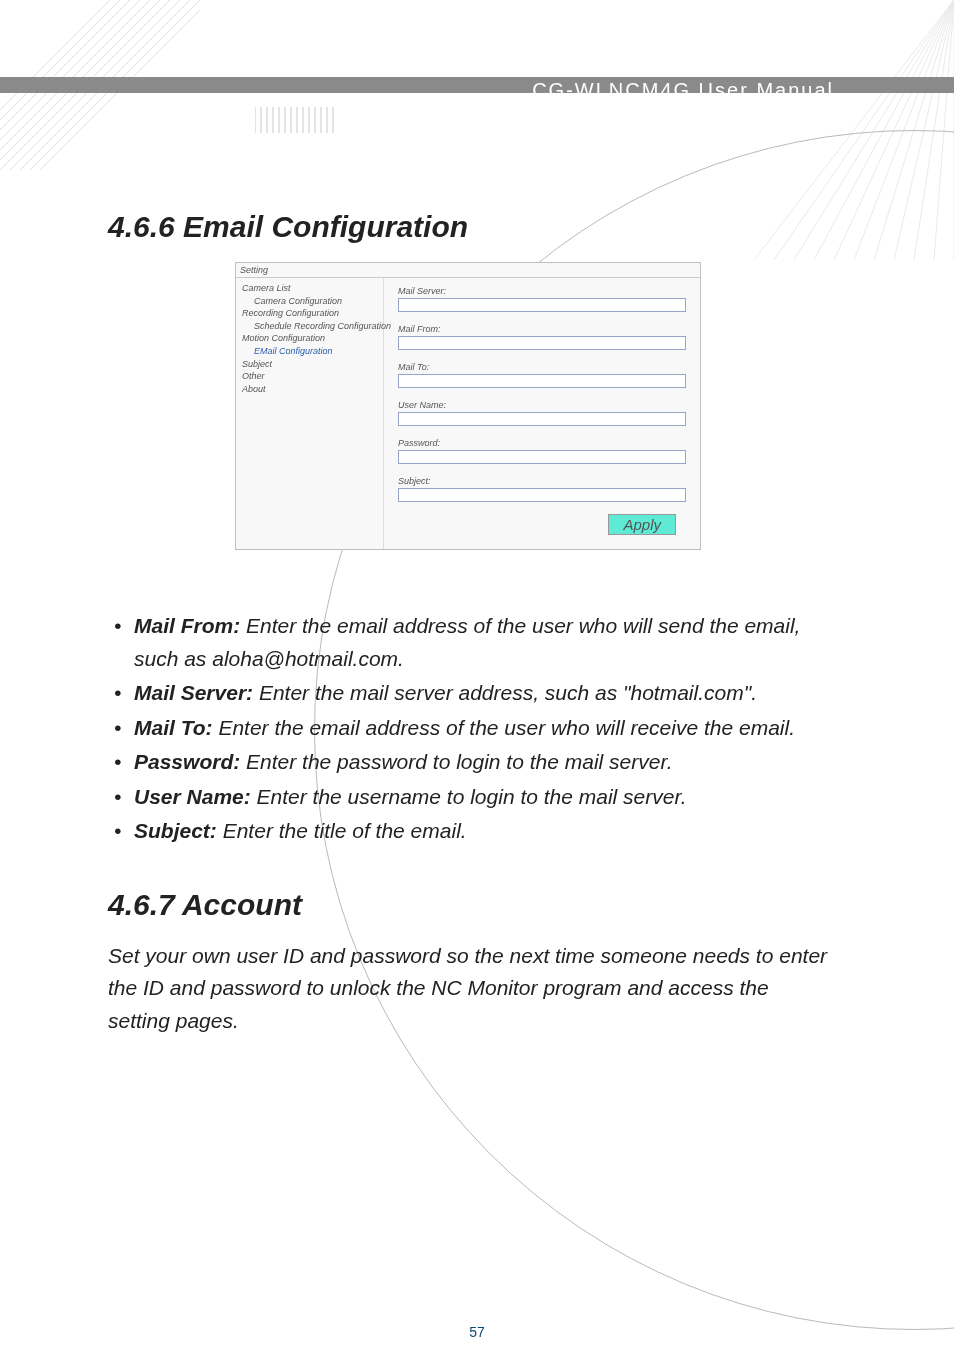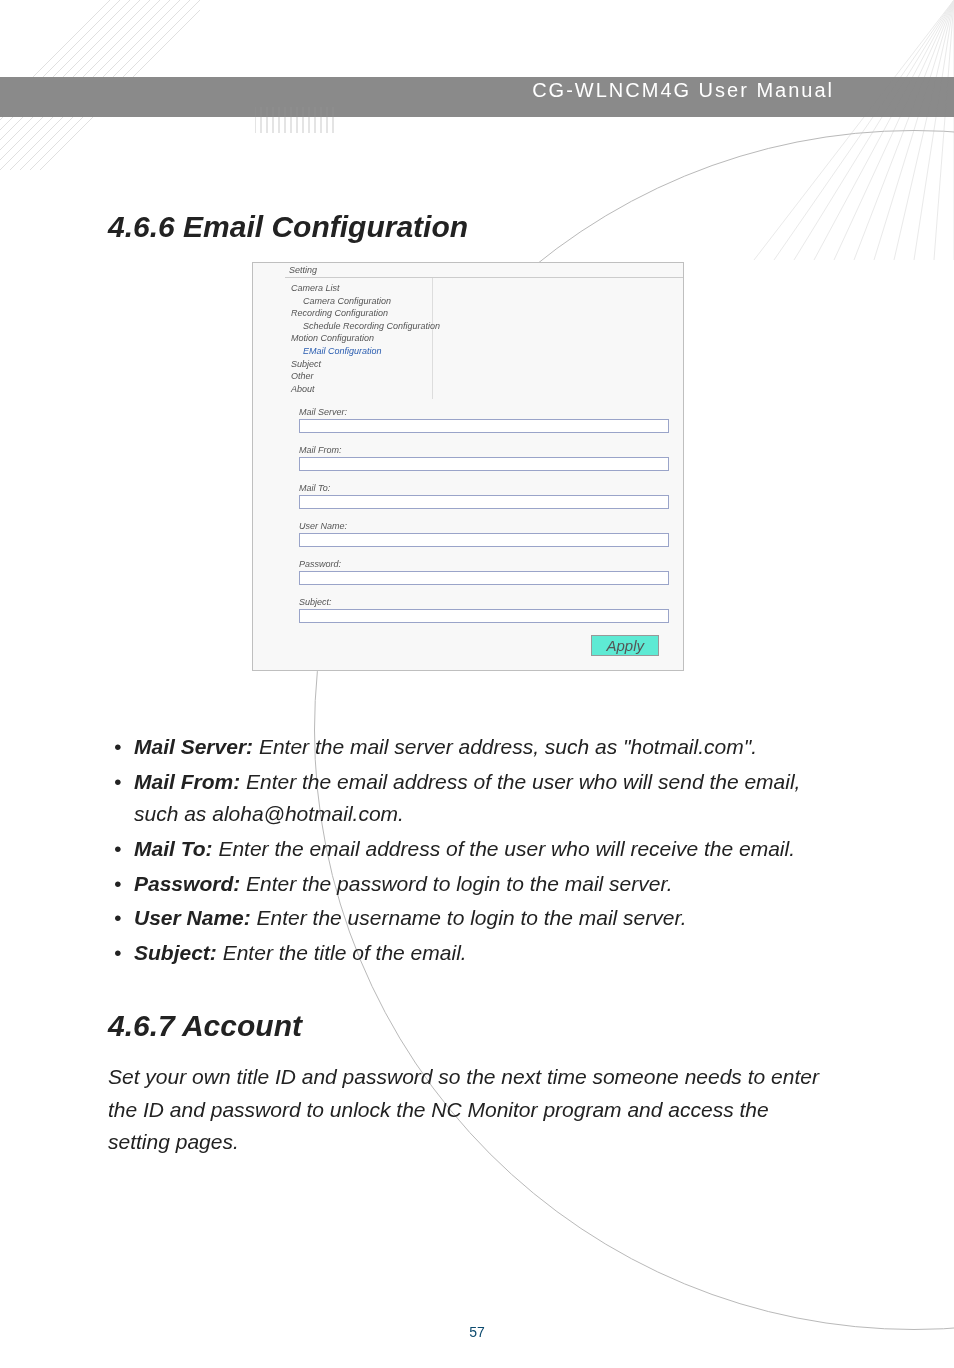--- a/index.html
+++ b/index.html
@@ -11,21 +11,21 @@
   position: relative;
   overflow: hidden;
 }
 
 
 .header-band {
   position: absolute;
   top: 77px;
   left: 0;
   width: 954px;
-  height: 40px;
+  height: 16px;
   background: #8a8a8a;
 }
 .header-title {
   position: absolute;
   right: 120px;
   top: 2px;
   color: #fff;
   font-size: 20px;
   letter-spacing: 2px;
 }
@@ -85,37 +85,35 @@
 
 h2.section {
   font-size: 30px;
   font-weight: 700;
   color: #222;
   margin-bottom: 18px;
 }
 
 
 .fig {
-  width: 432px;
+  width: 466px;
   margin: 0 auto 60px auto;
   border: 1px solid #bfbfbf;
   background: #f8f8f8;
   font-size: 9px;
   color: #555;
-  padding-left: 32px;
 }
 .fig-title {
   padding: 2px 4px;
   border-bottom: 1px solid #ccc;
   font-size: 9px;
 }
 .fig-body {
   display: flex;
   min-height: 260px;
-  flex-direction: column;
 }
 .fig-tree {
   width: 148px;
   padding: 4px 2px 4px 6px;
   border-right: 1px solid #ddd;
   line-height: 1.4;
 }
 .fig-tree .node {
   white-space: nowrap;
 }
@@ -294,26 +292,26 @@
         <div class="ffield">
             <span class="flabel">Subject:</span>
             <div class="finput"></div>
           </div>
         <div class="fig-apply"><span class="btn">Apply</span></div>
       </div>
     </div>
   </div>
 
   <ul class="desc">
+    <li><span class="b">Mail From:</span><span> Enter the email address of the user who will send the email, such as aloha@hotmail.com.</span></li>
     <li><span class="b">Mail Server:</span><span> Enter the mail server address, such as "hotmail.com".</span></li>
-    <li><span class="b">Mail From:</span><span> Enter the email address of the user who will send the email, such as aloha@hotmail.com.</span></li>
     <li><span class="b">Mail To:</span><span> Enter the email address of the user who will receive the email.</span></li>
     <li><span class="b">Password:</span><span> Enter the password to login to the mail server.</span></li>
     <li><span class="b">User Name:</span><span> Enter the username to login to the mail server.</span></li>
     <li><span class="b">Subject:</span><span> Enter the title of the email.</span></li>
   </ul>
 
   <h2 class="section">4.6.7 Account</h2>
-  <p class="para">Set your own title ID and password so the next time someone needs to enter the ID and password to unlock the NC Monitor program and access the setting pages.</p>
+  <p class="para">Set your own user ID and password so the next time someone needs to enter the ID and password to unlock the NC Monitor program and access the setting pages.</p>
 
 </div>
 
 <div class="pagenum">57</div>
 
 </body></html>

